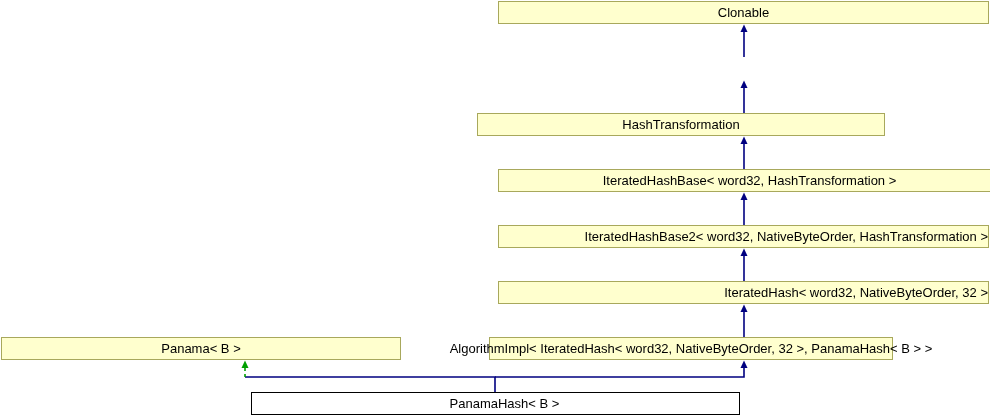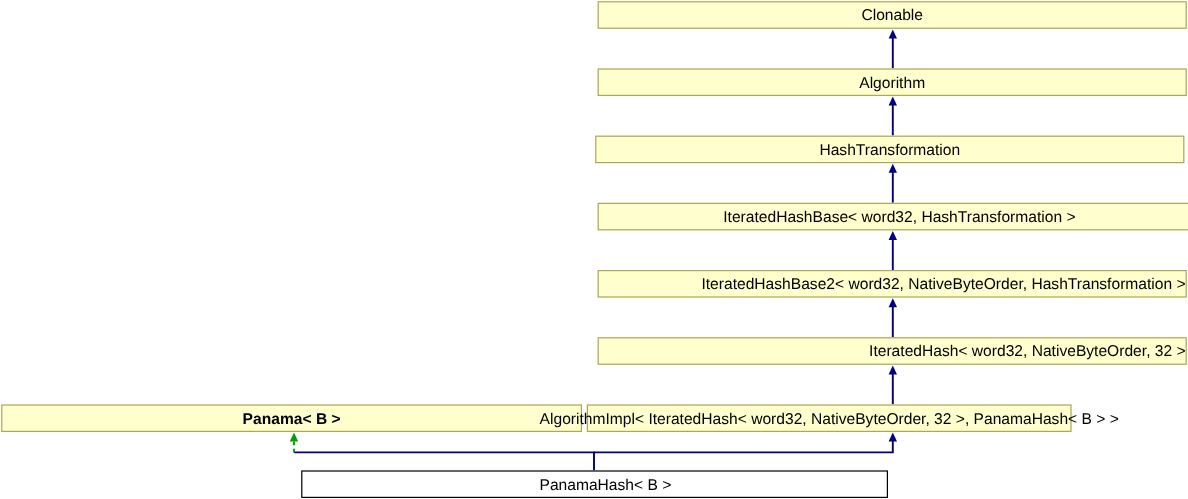--- a/index.html
+++ b/index.html
@@ -69,36 +69,33 @@
     <polyline class="edge-line" points="495,377 744,377 744,367"></polyline>
     <polygon class="edge-head" points="744,360.5 740.5,368 747.5,368"></polygon>
 
     <line class="tpl-line" x1="245" y1="377" x2="245" y2="367"></line>
     <polygon class="tpl-head" points="245,360.5 241.5,368 248.5,368"></polygon>
   </svg>
 
   <div class="node" style="left:498px; top:1px;   width:491px;">
       <span>Clonable</span>
     </div>
-  <div class="node" style="left:498px; top:57px;  width:491px;">
-      <span>Algorithm</span>
-    </div>
-  <div class="node" style="left:496px; top:113px; width:491px;">
+  <div class="node" style="left:477px; top:113px; width:408px;">
       <span>HashTransformation</span>
     </div>
   <div class="node" style="left:498px; top:169px; width:503px;">
       <span>IteratedHashBase&lt; word32, HashTransformation &gt;</span>
     </div>
   <div class="node" style="left:498px; top:225px; width:491px;justify-content:flex-end;">
       <span>IteratedHashBase2&lt; word32, NativeByteOrder, HashTransformation &gt;</span>
     </div>
   <div class="node" style="left:498px; top:281px; width:491px;justify-content:flex-end;">
       <span>IteratedHash&lt; word32, NativeByteOrder, 32 &gt;</span>
     </div>
-  <div class="node" style="left:1px;   top:337px; width:484px;font-weight:bold;">
+  <div class="node" style="left:1px;   top:337px; width:400px;">
       <span>Panama&lt; B &gt;</span>
     </div>
   <div class="node" style="left:489px; top:337px; width:404px;">
       <span>AlgorithmImpl&lt; IteratedHash&lt; word32, NativeByteOrder, 32 &gt;, PanamaHash&lt; B &gt; &gt;</span>
     </div>
   <div class="node plain" style="left:251px; top:392px; width:489px;padding-left:18px;">
       <span>PanamaHash&lt; B &gt;</span>
     </div>
 
 </div>

